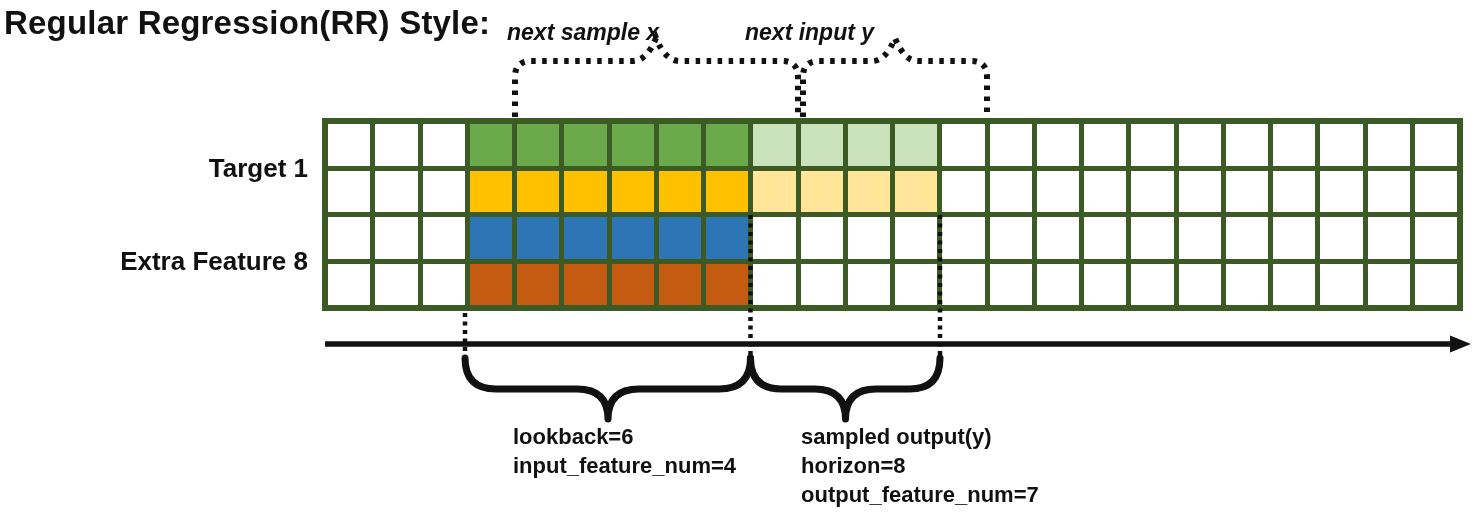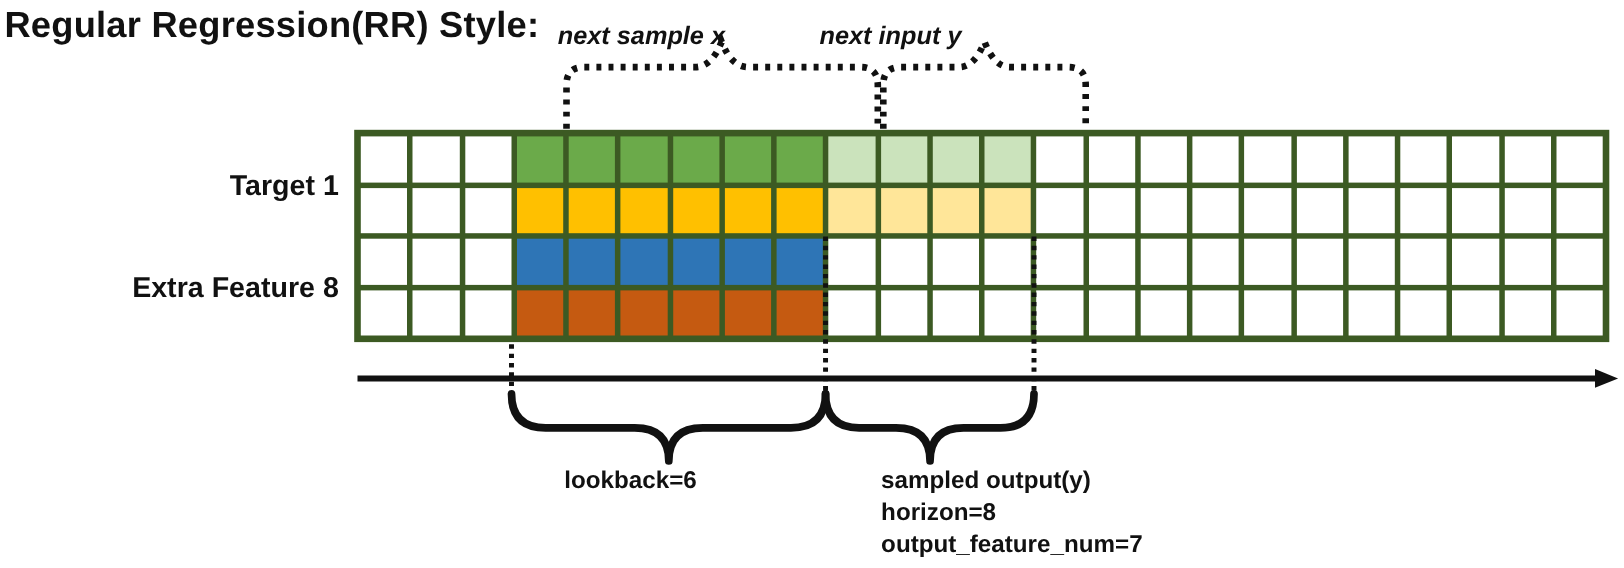--- a/index.html
+++ b/index.html
@@ -174,20 +174,21 @@
     <polygon points="1450,335.5 1450,352.5 1471,344" fill="#111111"></polygon>
 
     <path d="M 465 358 Q 465 389 496 389 L 577 389 Q 608 389 608 419 Q 608 389 639 389 L 719 389 Q 750.5 389 750.5 358" fill="none" stroke="#111111" stroke-width="7" stroke-linecap="round" stroke-linejoin="round"></path>
 
     <path d="M 750.5 358 Q 750.5 389 781 389 L 814.5 389 Q 845.5 389 845.5 419 Q 845.5 389 876 389 L 909.5 389 Q 940 389 940 358" fill="none" stroke="#111111" stroke-width="7" stroke-linecap="round" stroke-linejoin="round"></path>
   </svg>
 
 
   <div class="note input">
     <div>lookback=6</div>
+    <div>input_feature_num=4</div>
   </div>
   <div class="note output">
     <div>sampled output(y)</div>
     <div>horizon=8</div>
     <div>output_feature_num=7</div>
   </div>
 
 </div>
 
 </body></html>

